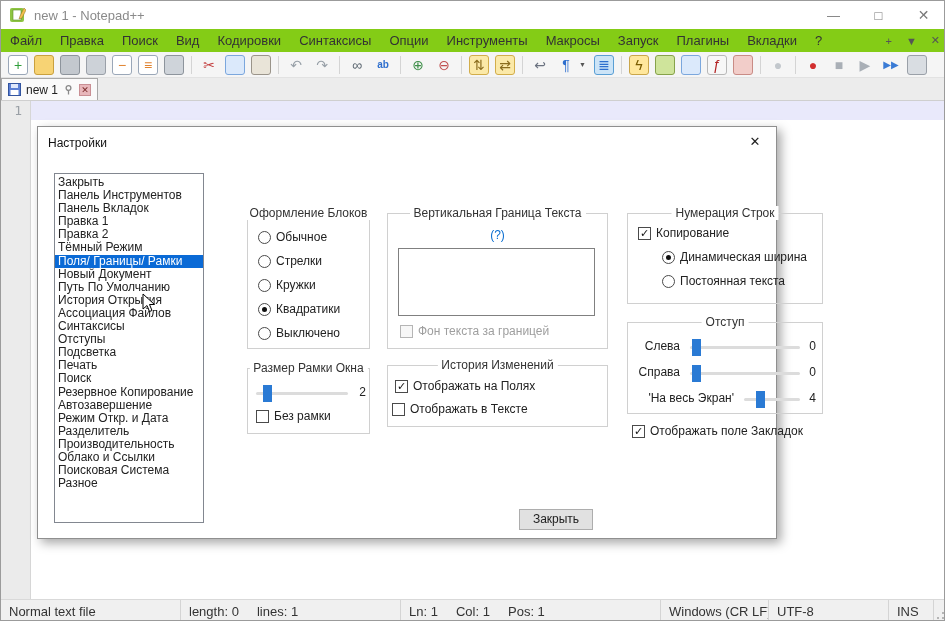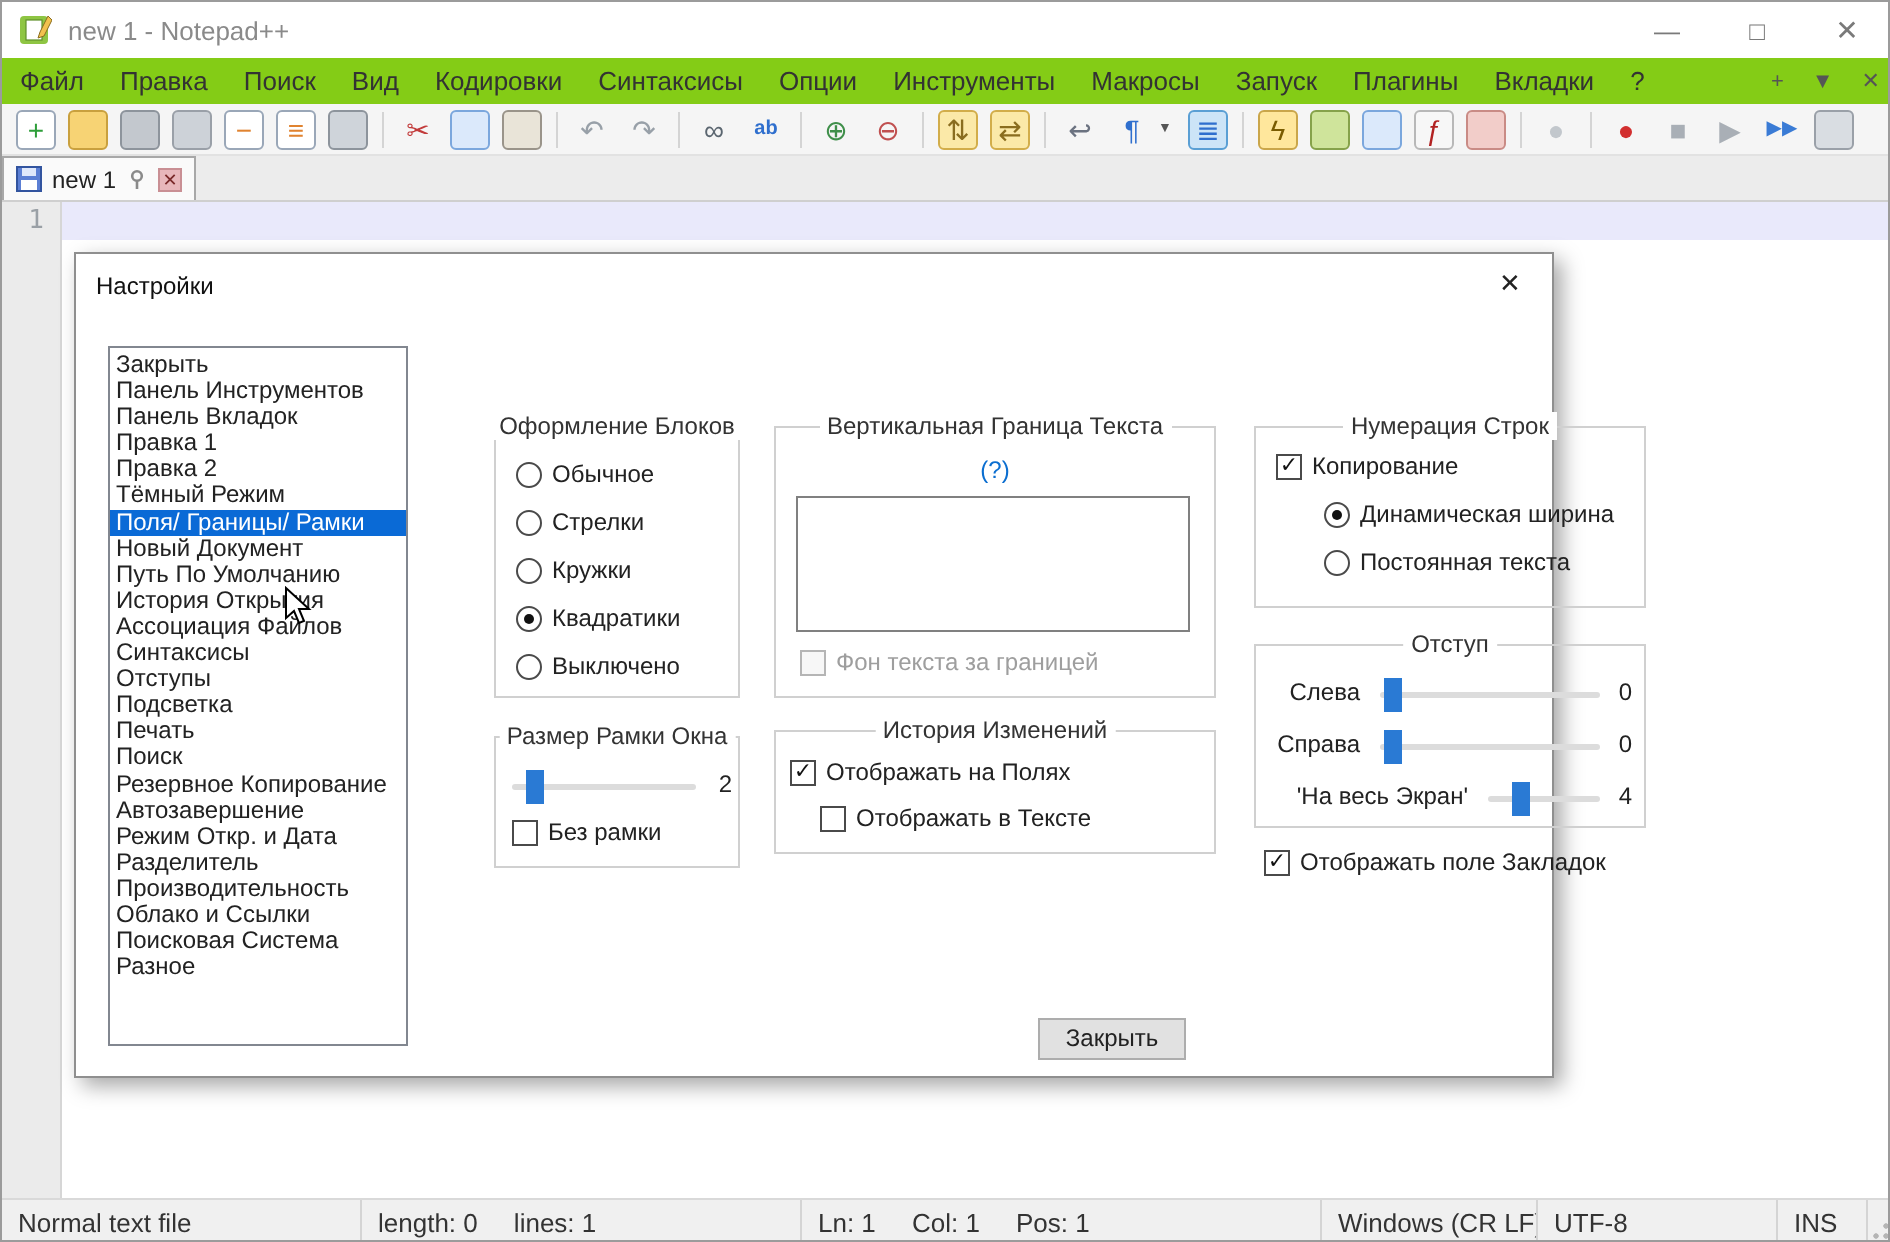--- a/index.html
+++ b/index.html
@@ -286,21 +286,21 @@
           <span>Фон текста за границей</span>
         </div>
     </div>
 
     <div class="group" style="left:349px; top:238px; width:221px; height:62px;">
       <span class="group-label">История Изменений</span>
       <div class="opt-row" style="left: 7px; top: 13px;">
           <span class="cbx checked"></span>
           <span>Отображать на Полях</span>
         </div>
-      <div class="opt-row" style="left: 22px; top: 36px;">
+      <div class="opt-row" style="left: 4px; top: 36px;">
           <span class="cbx"></span>
           <span>Отображать в Тексте</span>
         </div>
     </div>
 
     <div class="group" style="left:589px; top:86px; width:196px; height:91px;">
       <span class="group-label">Нумерация Строк</span>
       <div class="opt-row" style="left: 10px; top: 12px;">
           <span class="cbx checked"></span>
           <span>Копирование</span>

